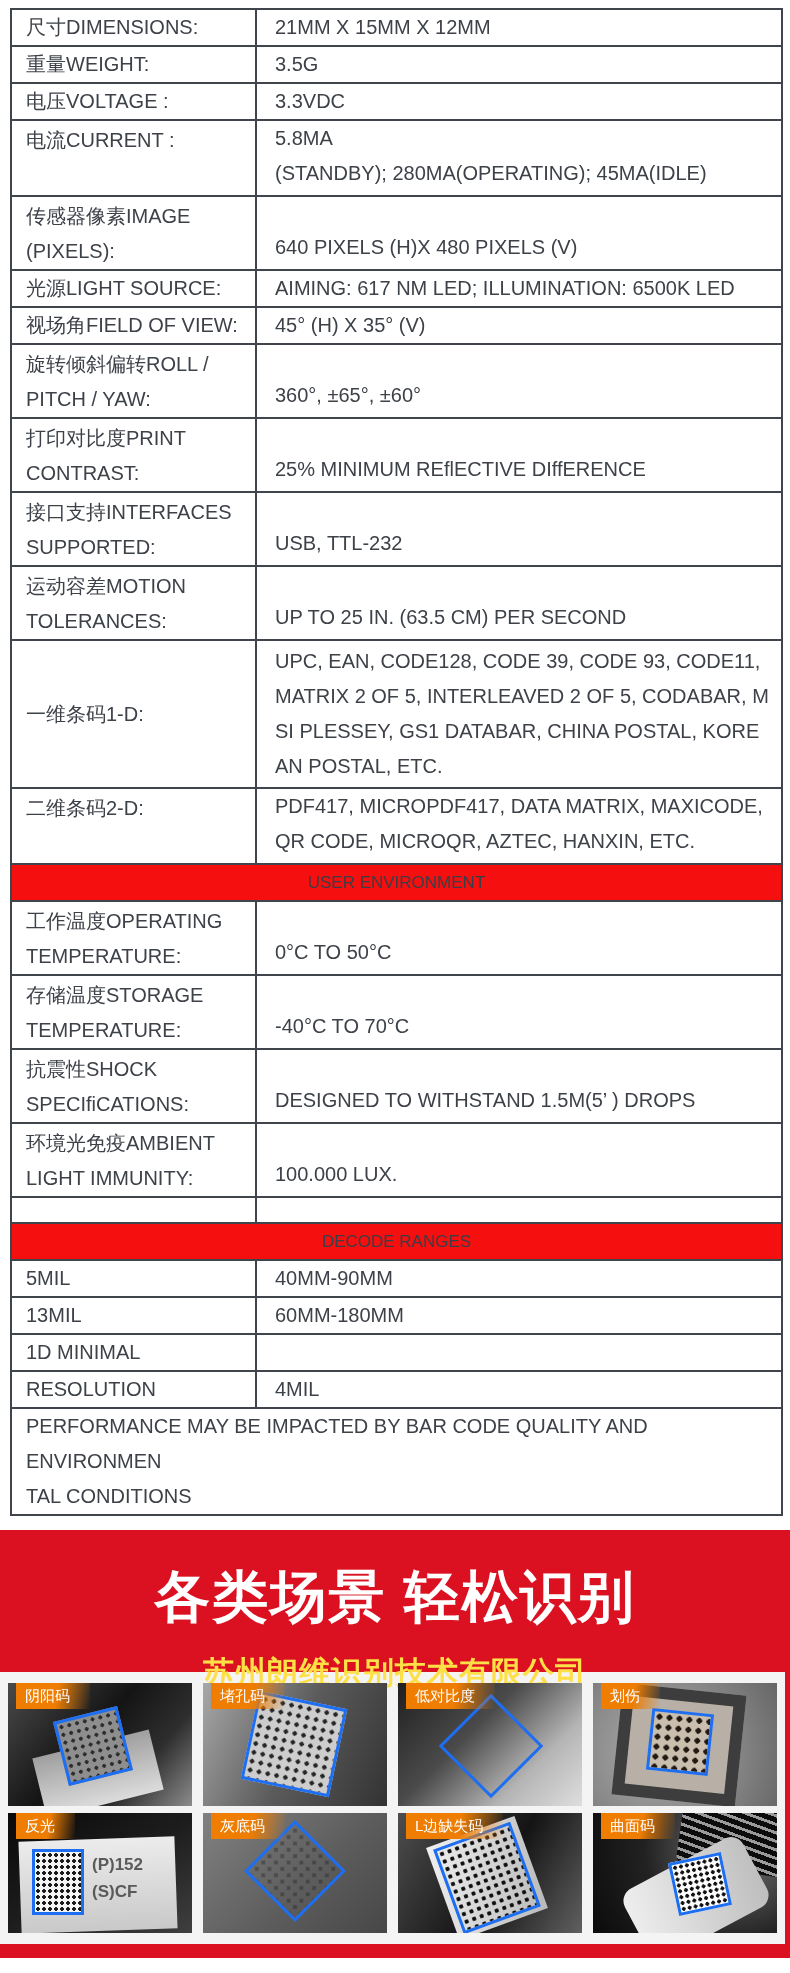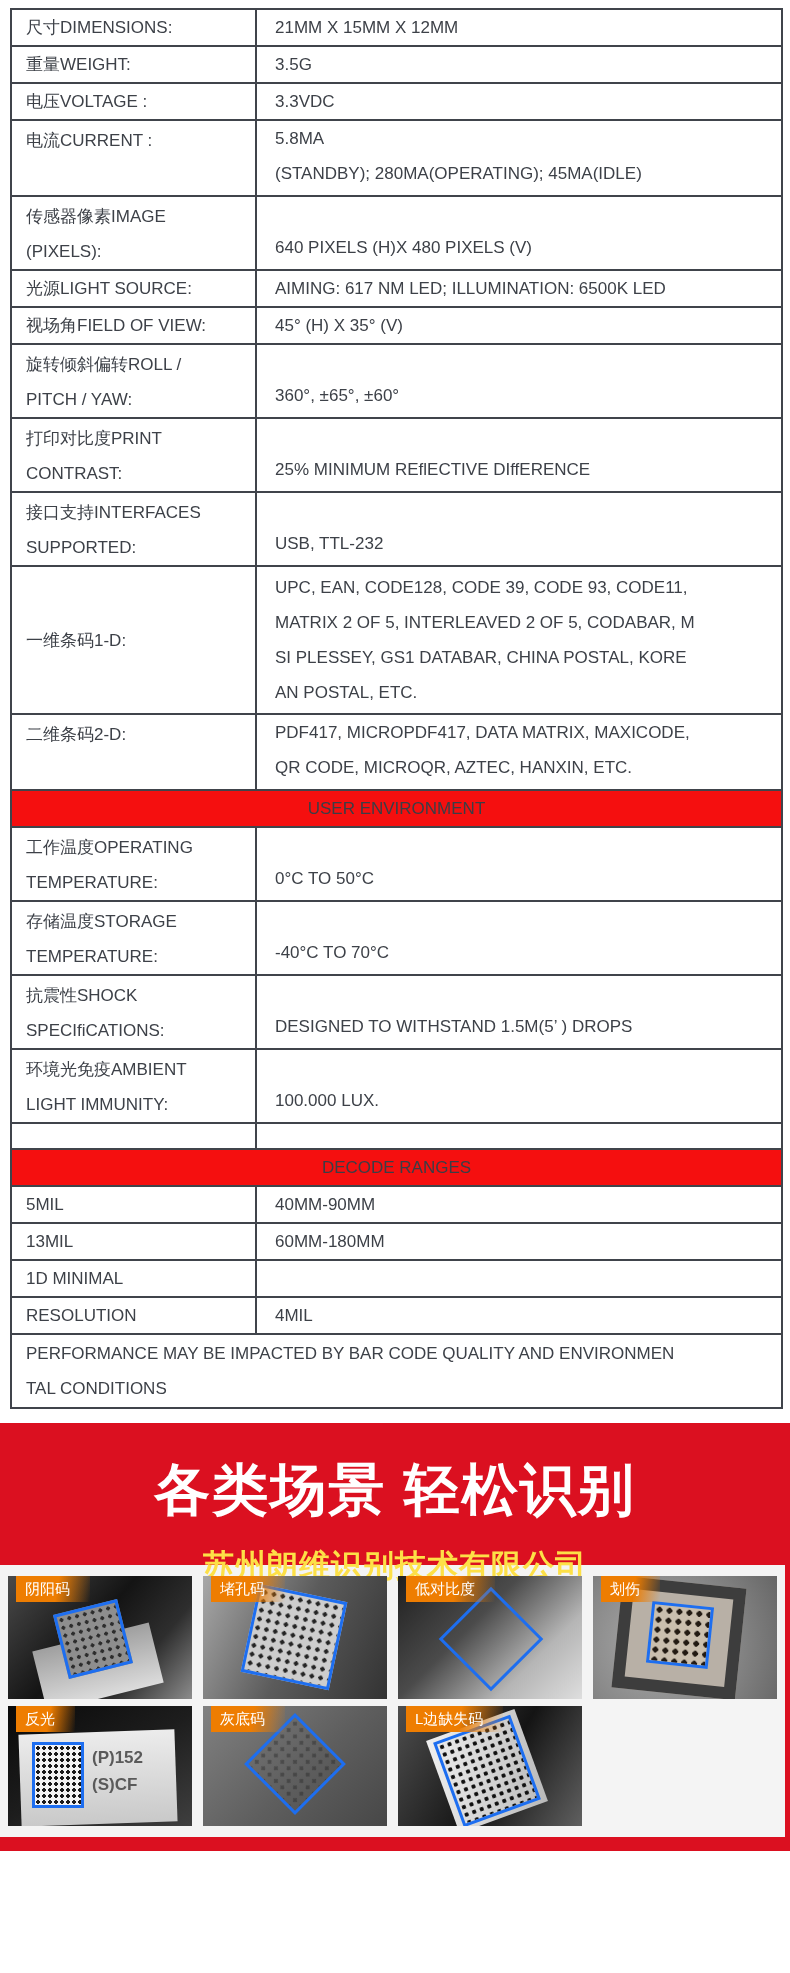--- a/index.html
+++ b/index.html
@@ -11,21 +11,21 @@
   .top-gap { height:8px; }
 
   
   table.spec {
     margin-left:10px; width:773px;
     border-collapse:collapse; table-layout:fixed;
   }
   table.spec col.c1 { width:245px; }
   table.spec td {
     border:2px solid #40444b;
-    font-size:17px; line-height:35px;
+    font-size:20px; line-height:35px;
     white-space:pre-line; overflow:hidden;
   }
   td.lab { padding-left:14px; }
   td.val { padding-left:18px; }
   tr.h1 { height:37px; }  tr.h1 td { vertical-align:middle; }
   tr.h2 { height:74px; }
   tr.h2 td.lab { vertical-align:top; padding-top:2px; }
   tr.h2 td.val { vertical-align:bottom; padding-bottom:4px; }
   tr.h4 { height:148px; } tr.h4 td { vertical-align:middle; }
   tr.hd { height:35px; }  tr.hd td { vertical-align:middle; }
@@ -165,20 +165,25 @@
   <tr class="h2">
     <td class="lab">打印对比度PRINT
 CONTRAST:</td>
     <td class="val">25% MINIMUM REflECTIVE DIffERENCE</td>
   </tr>
   <tr class="h2">
     <td class="lab">接口支持INTERFACES
 SUPPORTED:</td>
     <td class="val">USB, TTL-232</td>
   </tr>
+  <tr class="h2">
+    <td class="lab">运动容差MOTION
+TOLERANCES:</td>
+    <td class="val">UP TO 25 IN. (63.5 CM) PER SECOND</td>
+  </tr>
   <tr class="h4">
     <td class="lab">一维条码1-D:</td>
     <td class="val">UPC, EAN, CODE128, CODE 39, CODE 93, CODE11,
 MATRIX 2 OF 5, INTERLEAVED 2 OF 5, CODABAR, M
 SI PLESSEY, GS1 DATABAR, CHINA POSTAL, KORE
 AN POSTAL, ETC.</td>
   </tr>
   <tr class="h2">
     <td class="lab">二维条码2-D:</td>
     <td class="val">PDF417, MICROPDF417, DATA MATRIX, MAXICODE,
@@ -279,14 +284,20 @@
     </div>
     <div class="tile t6">
       <span class="tag">灰底码</span>
       <div class="frame"></div>
     </div>
     <div class="tile t7">
       <span class="tag">L边缺失码</span>
       <div class="photo-el lab7"></div>
       <div class="frame"></div>
     </div>
+    <div class="tile t8">
+      <span class="tag">曲面码</span>
+      <div class="photo-el cap"></div>
+      <div class="photo-el bottle"></div>
+      <div class="frame"></div>
+    </div>
   </div>
 </div>
 
 </body></html>

